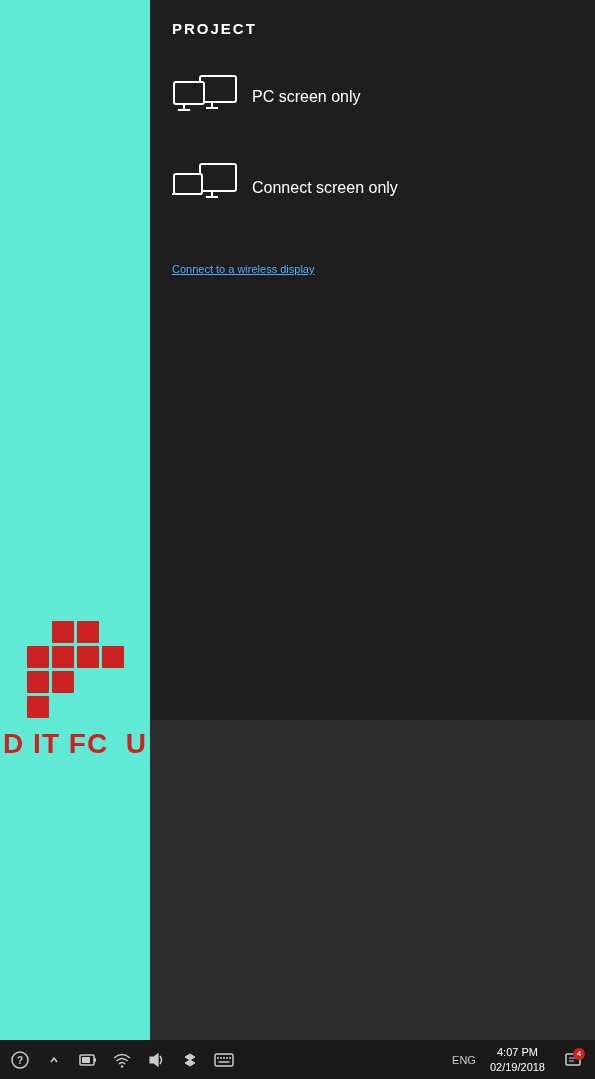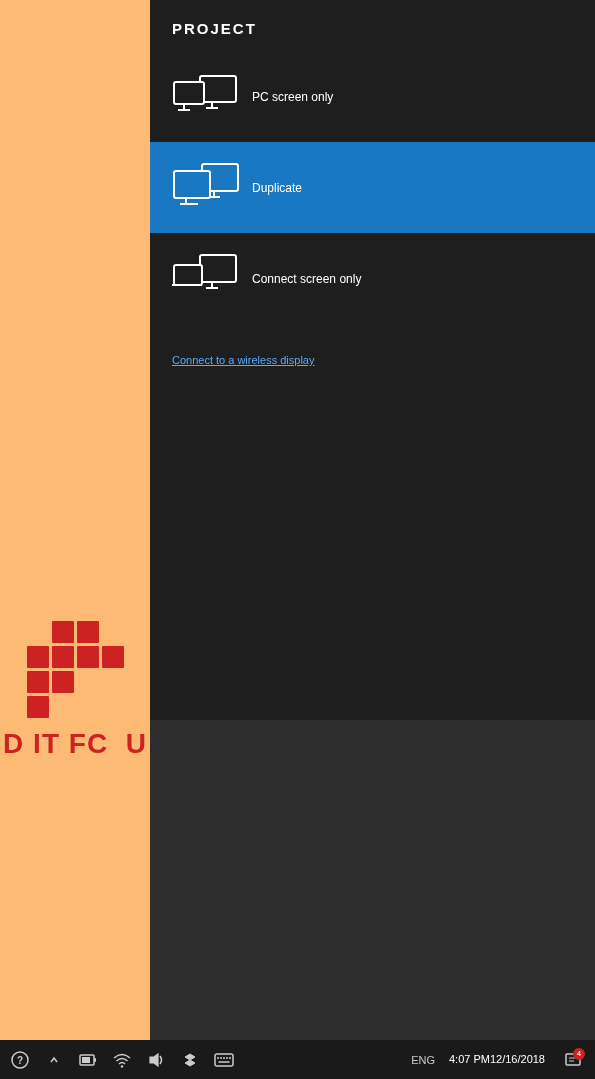--- a/index.html
+++ b/index.html
@@ -22,21 +22,21 @@
       background: #2d2d2d;
       overflow: hidden;
     }
 
     
     .logo-area {
       position: absolute;
       top: 0; left: 0;
       width: 150px;
       height: 1040px;
-      background: #fdba74;
+      background: #5eead4;
       display: flex;
       flex-direction: column;
       align-items: center;
       justify-content: flex-end;
       padding-bottom: 280px;
       overflow: hidden;
     }
 
     .logo-red-blocks {
       display: grid;
@@ -100,21 +100,21 @@
 
     .menu-item-icon {
       width: 80px;
       flex-shrink: 0;
       display: flex;
       align-items: center;
     }
 
     .menu-item-label {
       color: #ffffff;
-      font-size: 12px;
+      font-size: 16px;
       font-weight: 400;
     }
 
     
     .icon-svg {
       fill: none;
       stroke: white;
       stroke-width: 2;
     }
 
@@ -161,21 +161,21 @@
 
     .taskbar-right {
       display: flex;
       align-items: center;
       gap: 8px;
       padding-right: 8px;
     }
 
     .taskbar-clock {
       display: flex;
-      flex-direction: row;
+      flex-direction: column;
       align-items: center;
       justify-content: space-between;
       color: #ffffff;
       font-size: 11px;
       line-height: 1.3;
       cursor: pointer;
       padding: 0 6px;
     }
 
     .taskbar-notification {
@@ -251,35 +251,20 @@
         <line x1="34" y1="36" x2="46" y2="36" stroke="white" stroke-width="2"></line>
 
         <rect x="2" y="10" width="30" height="22" rx="2" stroke="white" stroke-width="2" fill="#1e1e1e"></rect>
         <line x1="12" y1="32" x2="12" y2="38" stroke="white" stroke-width="2"></line>
         <line x1="6" y1="38" x2="18" y2="38" stroke="white" stroke-width="2"></line>
       </svg>
     </div>
     <span class="menu-item-label">PC screen only</span>
   </div>
 
-  <div class="menu-item active">
-    <div class="menu-item-icon">
-      <svg width="70" height="55" viewBox="0 0 70 55" class="icon-svg">
-
-        <rect x="30" y="4" width="36" height="27" rx="2" stroke="white" stroke-width="2" fill="none"></rect>
-        <line x1="42" y1="31" x2="42" y2="37" stroke="white" stroke-width="2"></line>
-        <line x1="36" y1="37" x2="48" y2="37" stroke="white" stroke-width="2"></line>
-
-        <rect x="2" y="11" width="36" height="27" rx="2" stroke="white" stroke-width="2" fill="#1a78c2"></rect>
-        <line x1="14" y1="38" x2="14" y2="44" stroke="white" stroke-width="2"></line>
-        <line x1="8" y1="44" x2="26" y2="44" stroke="white" stroke-width="2"></line>
-      </svg>
-    </div>
-    <span class="menu-item-label">Duplicate</span>
-  </div>
 
 
   <div class="menu-item">
     <div class="menu-item-icon">
       <svg width="70" height="55" viewBox="0 0 70 55" class="icon-svg">
 
         <rect x="28" y="4" width="36" height="27" rx="2" stroke="white" stroke-width="2" fill="none"></rect>
         <line x1="40" y1="31" x2="40" y2="37" stroke="white" stroke-width="2"></line>
         <line x1="34" y1="37" x2="46" y2="37" stroke="white" stroke-width="2"></line>
 
@@ -353,21 +338,21 @@
         <line x1="16" y1="5" x2="16" y2="5" stroke="#cccccc" stroke-width="2" stroke-linecap="round"></line>
         <line x1="5" y1="9" x2="15" y2="9" stroke="#cccccc" stroke-width="1.5" stroke-linecap="round"></line>
       </svg>
     </div>
   </div>
 
   <div class="taskbar-right">
     <div class="taskbar-lang">ENG</div>
     <div class="taskbar-clock">
       <span>4:07 PM</span>
-      <span>12/16/2018</span>
+      <span>02/19/2018</span>
     </div>
     <div class="taskbar-notification">
       <svg width="16" height="16" viewBox="0 0 16 16">
         <rect x="1" y="2" width="14" height="11" rx="1" stroke="#cccccc" stroke-width="1.5" fill="none"></rect>
         <line x1="4" y1="6" x2="12" y2="6" stroke="#cccccc" stroke-width="1"></line>
         <line x1="4" y1="9" x2="9" y2="9" stroke="#cccccc" stroke-width="1"></line>
       </svg>
       <div class="notification-badge">4</div>
     </div>
   </div>

